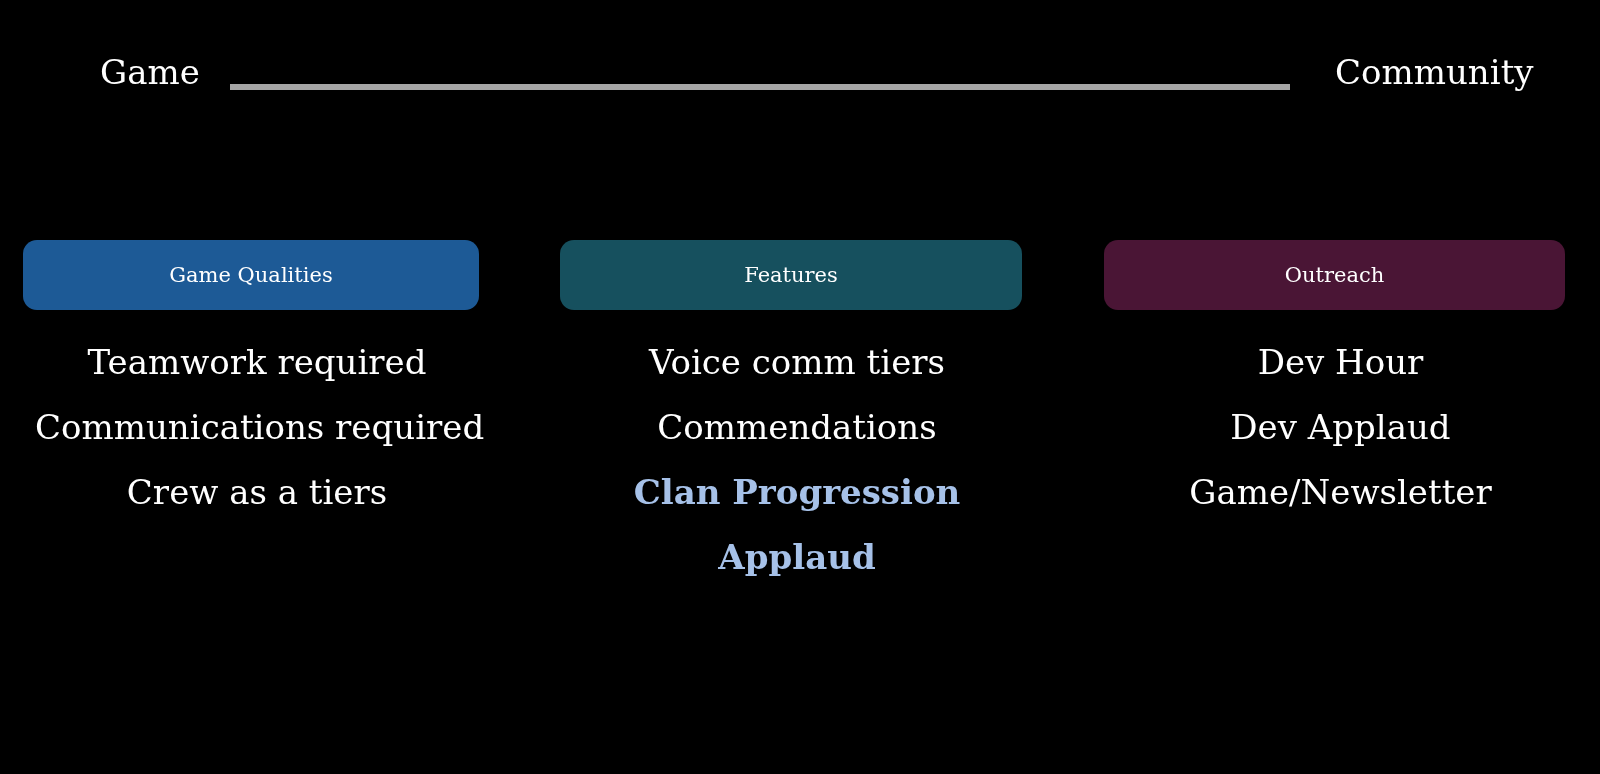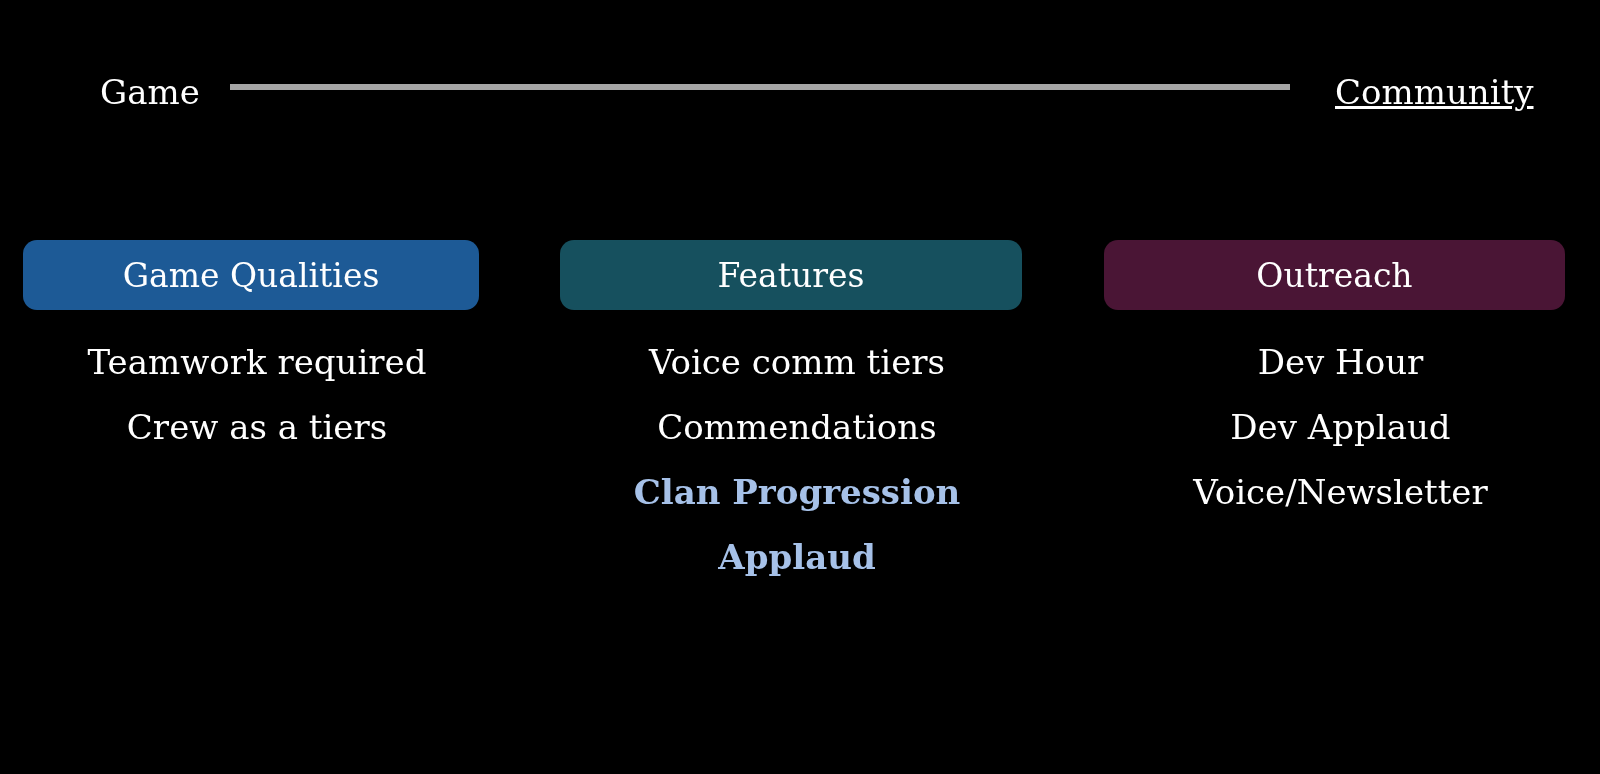--- a/index.html
+++ b/index.html
@@ -11,28 +11,28 @@
     position: relative;
     width: 1600px;
     height: 774px;
     background: var(--bg, #000000);
     overflow: hidden;
     font-family: "DejaVu Serif", serif;
     color: var(--text, #ffffff);
   }
   .axis-label {
     position: absolute;
-    top: 72px;
+    top: 52px;
     font-size: 34px;
     line-height: 40px;
     color: var(--text, #ffffff);
     white-space: nowrap;
   }
   .axis-label.left  { left: 100px; }
-  .axis-label.right { left: 1335px; text-decoration: underline; }
+  .axis-label.right { left: 1335px; }
   .axis-line {
     position: absolute;
     left: 230px;
     top: 84px;
     width: 1060px;
     height: 6px;
     background: var(--line, #a6a6a6);
   }
   .column {
     position: absolute;
@@ -41,21 +41,21 @@
   }
   .col-1 { left: 23px;   width: 456px; }
   .col-2 { left: 560px;  width: 462px; }
   .col-3 { left: 1104px; width: 461px; }
   .col-header {
     height: 70px;
     border-radius: 14px;
     display: flex;
     align-items: center;
     justify-content: center;
-    font-size: 33px;
+    font-size: 21px;
     color: var(--text, #ffffff);
   }
   .col-1 .col-header { background: var(--c1, #1d5a96); }
   .col-2 .col-header { background: var(--c2, #16505e); }
   .col-3 .col-header { background: var(--c3, #4a1535); }
   .col-list {
     list-style: none;
     margin: 20px 0 0 12px;
     padding: 0;
     font-size: 34px;
@@ -76,20 +76,21 @@
   <span class="axis-label left">Game</span>
   <div class="axis-line"></div>
   <span class="axis-label right">Community</span>
 
   <div class="column col-1">
     <div class="col-header">
       <span>Game Qualities</span>
     </div>
     <ul class="col-list">
       <li class="list-item">Teamwork required</li>
+      <li class="list-item">Communications required</li>
       <li class="list-item">Crew as a tiers</li>
     </ul>
   </div>
 
   <div class="column col-2">
     <div class="col-header">
       <span>Features</span>
     </div>
     <ul class="col-list">
       <li class="list-item">Voice comm tiers</li>
@@ -99,17 +100,17 @@
     </ul>
   </div>
 
   <div class="column col-3">
     <div class="col-header">
       <span>Outreach</span>
     </div>
     <ul class="col-list">
       <li class="list-item">Dev Hour</li>
       <li class="list-item">Dev Applaud</li>
-      <li class="list-item">Voice/Newsletter</li>
+      <li class="list-item">Game/Newsletter</li>
     </ul>
   </div>
 
 </div>
 
 </body></html>

